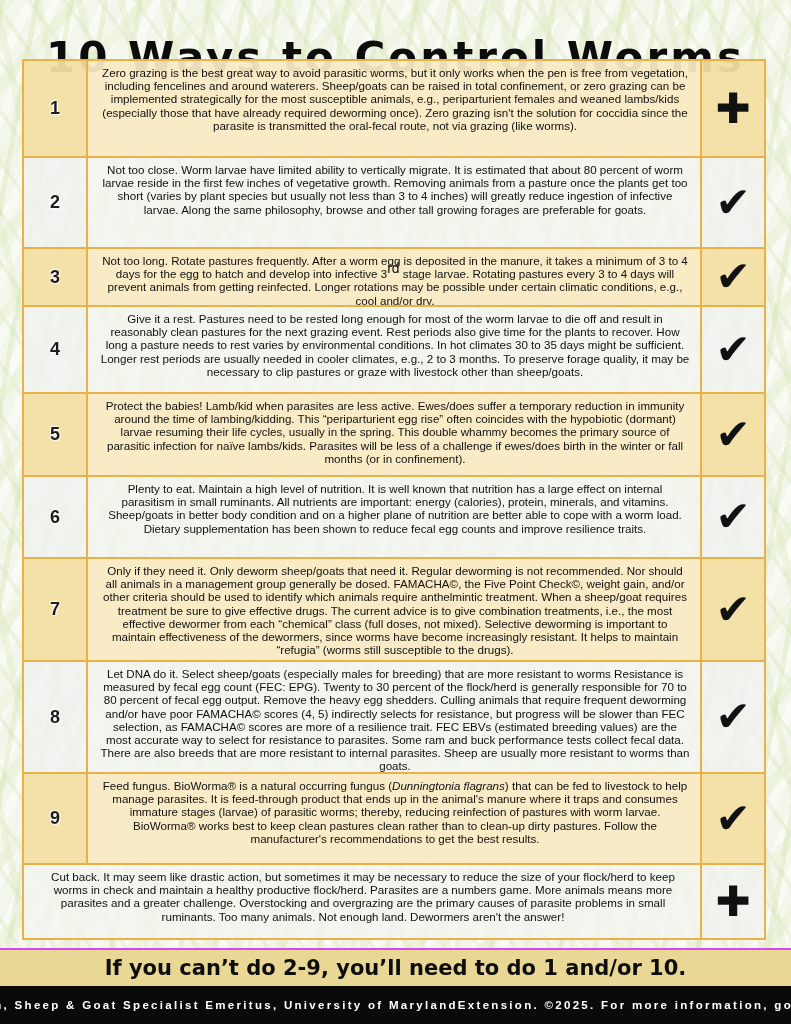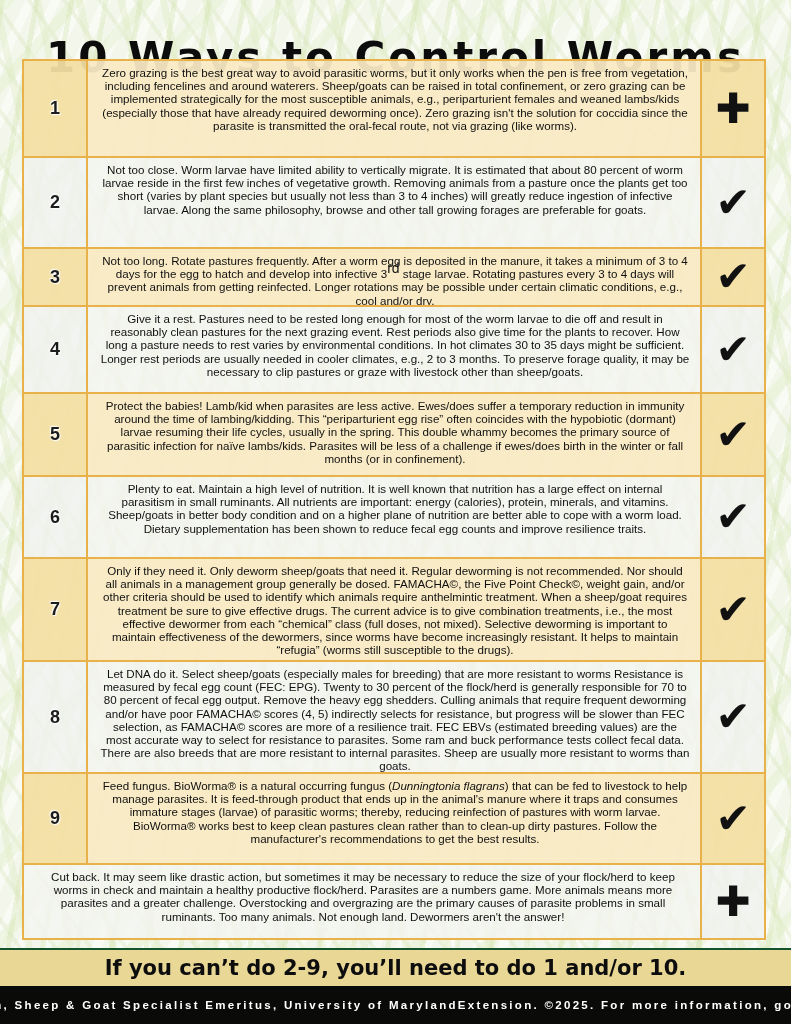--- a/index.html
+++ b/index.html
@@ -52,21 +52,21 @@
     border-left:2px solid #e8b14a;box-sizing:border-box;
     font-family:"DejaVu Sans",sans-serif;color:#111;
   }
   .sym{font-size:42px;font-weight:bold;line-height:1;}
   .row.odd .text-cell{background:rgba(249,234,195,0.94);}
   .row.odd .num-cell,.row.odd .sym-cell{background:rgba(243,223,164,0.94);}
   .row.even .text-cell{background:rgba(243,244,240,0.84);}
   .row.even .num-cell,.row.even .sym-cell{background:rgba(240,242,238,0.84);}
   .tagline{
     position:absolute;left:0;top:948px;width:791px;height:38px;
-    background:#e9d795;border-top:2px solid #14532d;box-sizing:border-box;
+    background:#e9d795;border-top:2px solid #d946ef;box-sizing:border-box;
     display:flex;align-items:center;justify-content:center;
     font-family:"DejaVu Sans",sans-serif;font-weight:bold;font-size:21px;color:#0d0d0d;
   }
   .footer{
     position:absolute;left:0;top:986px;width:791px;height:38px;
     background:#0a0a08;color:#ffffff;
     display:flex;align-items:center;justify-content:center;
     font-size:11.5px;font-weight:bold;letter-spacing:2.3px;line-height:15px;
     text-align:center;white-space:nowrap;
   }

